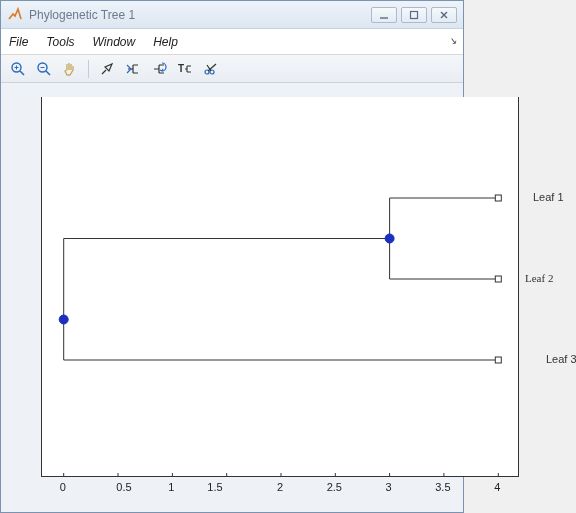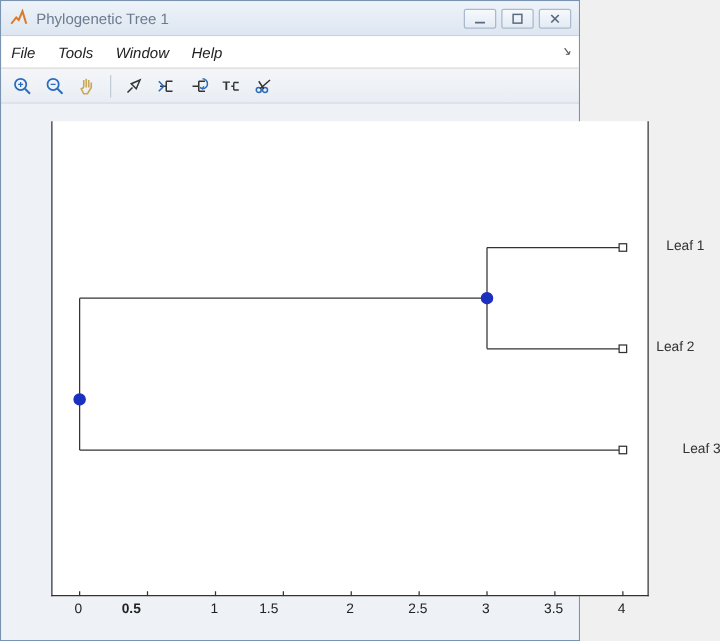--- a/index.html
+++ b/index.html
@@ -249,27 +249,27 @@
           <line x1="239.0" y1="380" x2="239.0" y2="376"></line>
           <line x1="293.3" y1="380" x2="293.3" y2="376"></line>
           <line x1="347.6" y1="380" x2="347.6" y2="376"></line>
           <line x1="401.9" y1="380" x2="401.9" y2="376"></line>
           <line x1="456.3" y1="380" x2="456.3" y2="376"></line>
         </g>
       </svg>
     </div>
 
     <div class="tick-label" style="left:46.7px; top:398px;">0</div>
-    <div class="tick-label" style="left:89px; top:398px;font-weight:bold;">0.5</div>
+    <div class="tick-label" style="left:108px; top:398px;">0.5</div>
     <div class="tick-label" style="left:155.4px; top:398px;">1</div>
     <div class="tick-label" style="left:199px; top:398px;text-align:center;">1.5</div>
     <div class="tick-label" style="left:264px; top:398px;">2</div>
     <div class="tick-label" style="left:318.3px; top:398px;">2.5</div>
     <div class="tick-label" style="left:372.6px; top:398px;">3</div>
     <div class="tick-label" style="left:426.9px; top:398px;">3.5</div>
     <div class="tick-label" style="left:481.3px; top:398px;">4</div>
 
     <div class="leaf-label" style="left:516px; top:108px;padding-left:16px;">Leaf 1</div>
-    <div class="leaf-label" style="left:524px; top:189px;">Leaf 2</div>
+    <div class="leaf-label" style="left:524px; top:189px;font-family:Liberation Serif, serif;">Leaf 2</div>
     <div class="leaf-label" style="left:528px; top:270px;padding-left:17px;">Leaf 3</div>
   </div>
 
 </div>
 
 </body></html>

